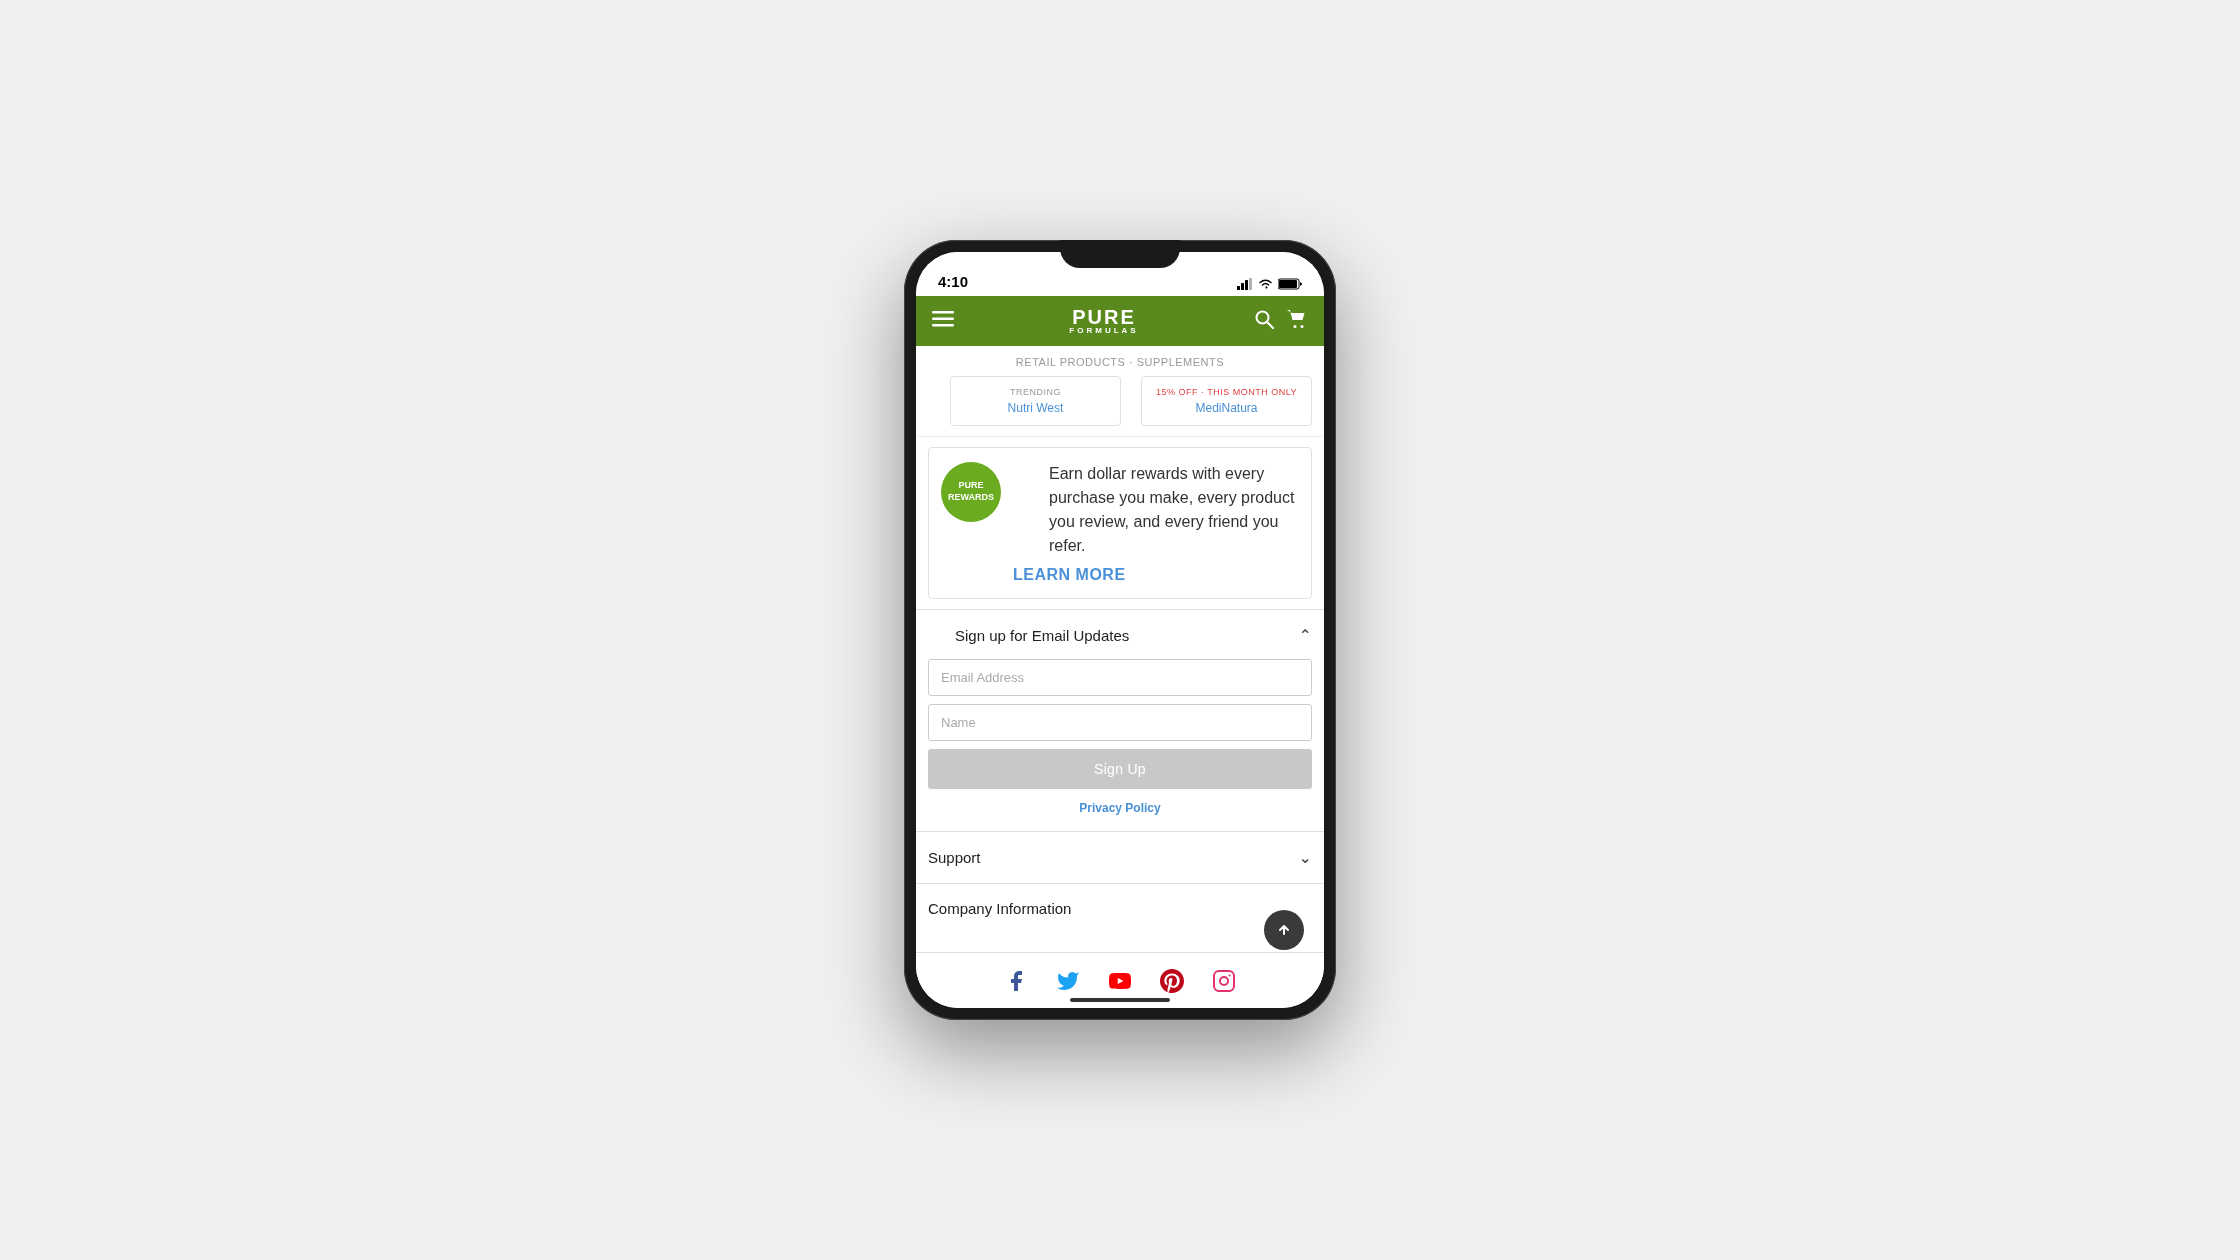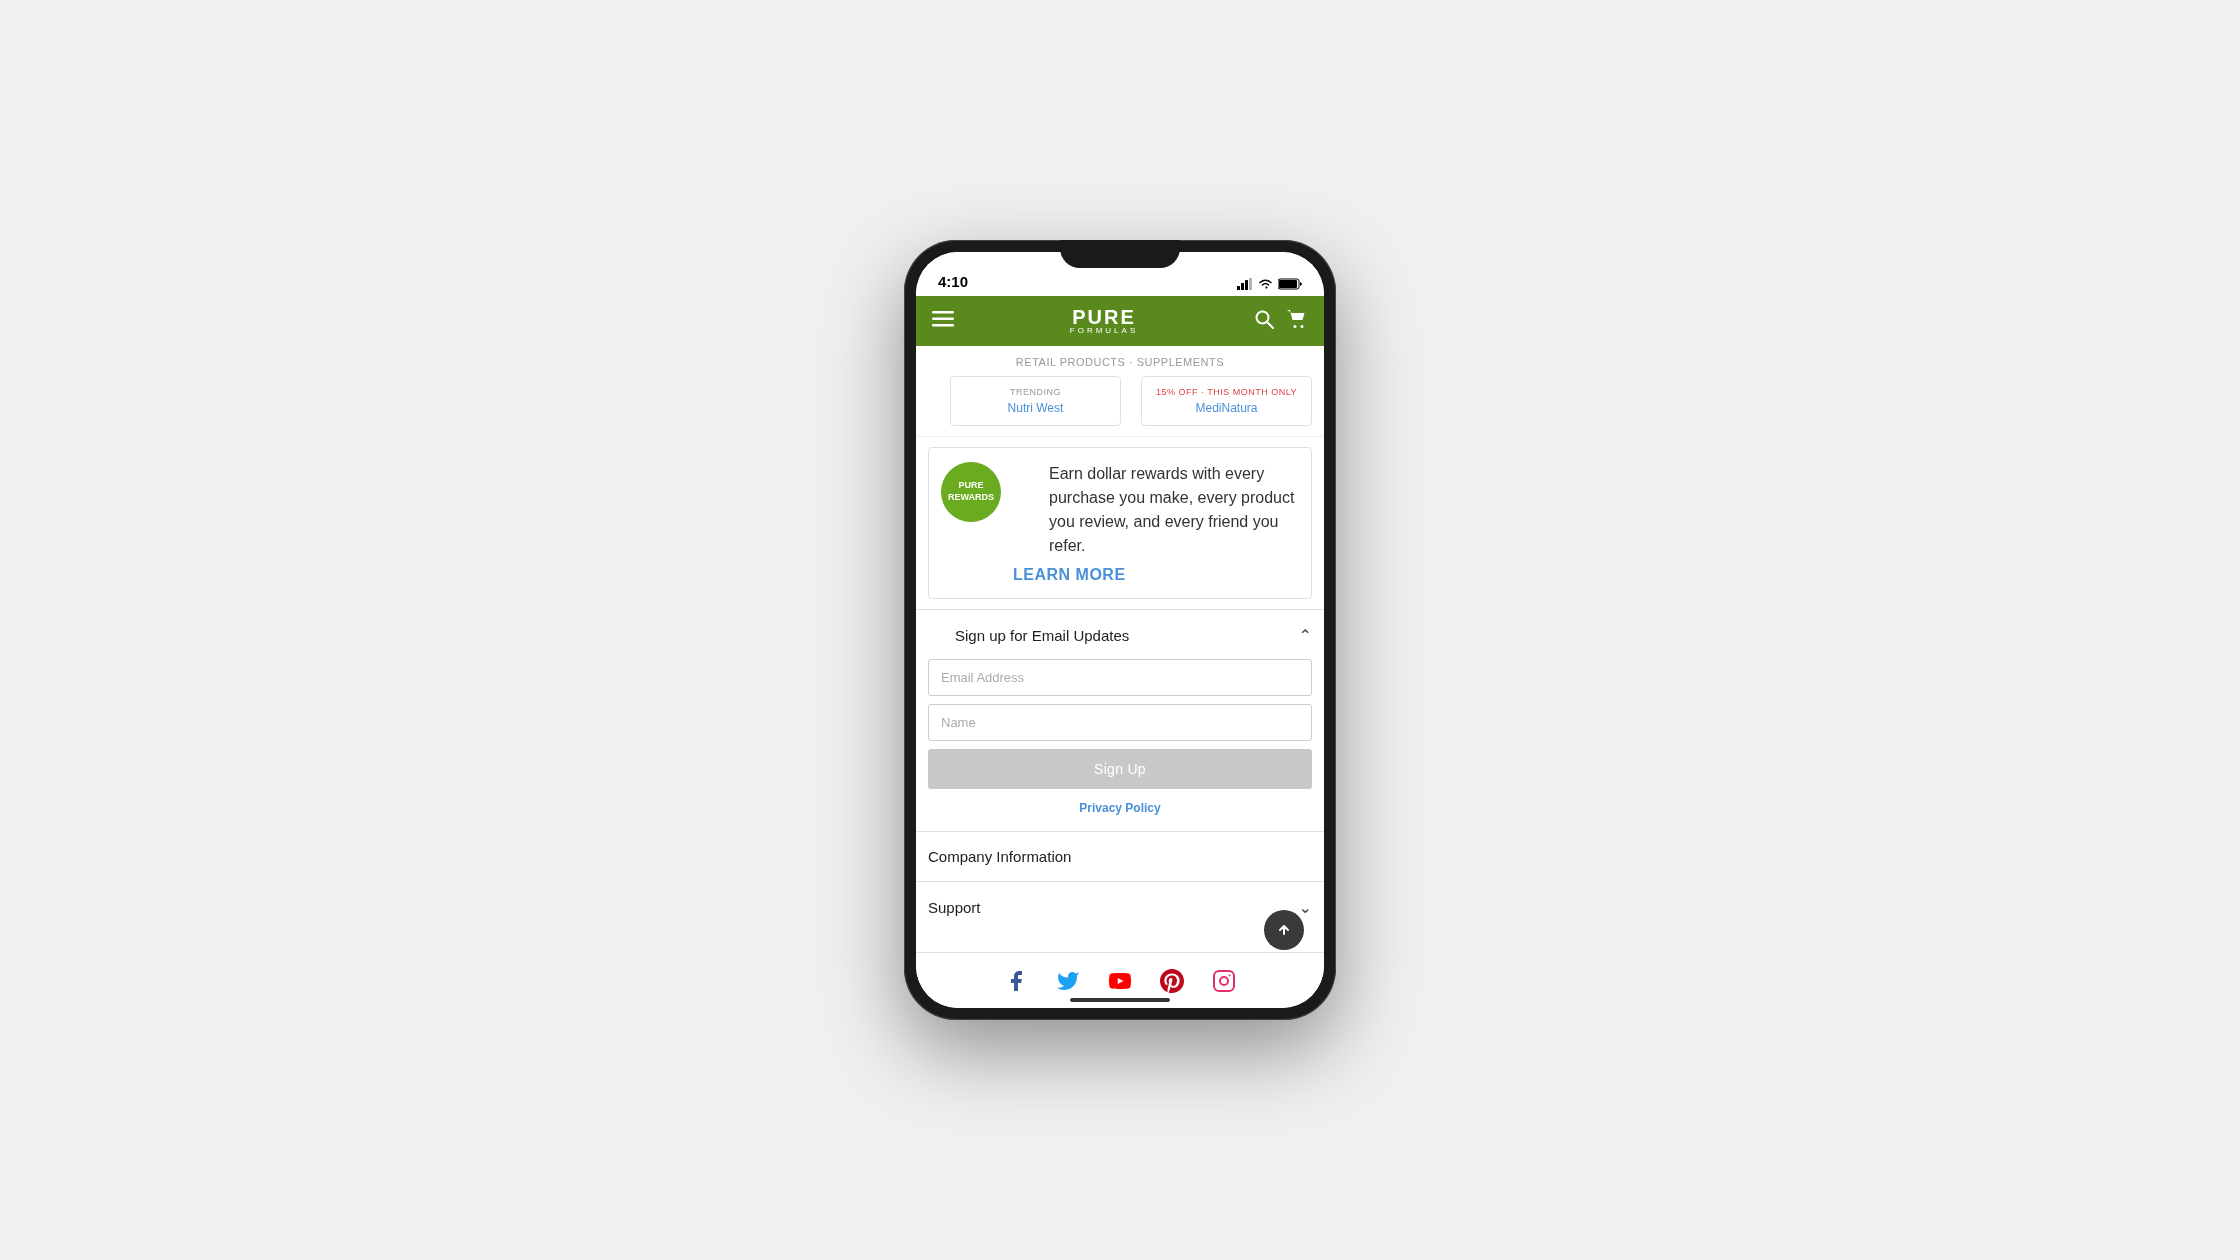--- a/index.html
+++ b/index.html
@@ -97,21 +97,21 @@
       color: #fff;
       font-size: 20px;
       font-weight: 900;
       letter-spacing: 2px;
     }
 
     .nav-logo-formulas {
       color: #fff;
       font-size: 8px;
       letter-spacing: 3px;
-      font-weight: 400;
+      font-weight: 700;
     }
 
     .nav-icon {
       color: #fff;
       cursor: pointer;
     }
 
     
     .content {
       flex: 1;
@@ -445,26 +445,26 @@
           <span class="section-title">Sign up for Email Updates</span>
           <span class="chevron-icon">⌃</span>
         </div>
         <input class="input-field" type="email" placeholder="Email Address" style="">
         <input class="input-field" type="text" placeholder="Name" style="">
         <button class="signup-button">Sign Up</button>
         <span class="privacy-link">Privacy Policy</span>
       </div>
 
       <div class="collapsible-section">
-        <span class="collapsible-title">Company Information</span>
-      </div>
-
-      <div class="collapsible-section">
         <span class="collapsible-title">Support</span>
         <span style="color:#444; font-size:16px;">⌄</span>
+      </div>
+
+      <div class="collapsible-section">
+        <span class="collapsible-title">Company Information</span>
       </div>
 
     </div>
 
     <div class="scroll-top-btn">
       <svg width="16" height="16" viewBox="0 0 16 16" fill="white">
         <path d="M8 12V4M4 8l4-4 4 4" stroke="white" stroke-width="2" stroke-linecap="round" stroke-linejoin="round" fill="none"></path>
       </svg>
     </div>
 

